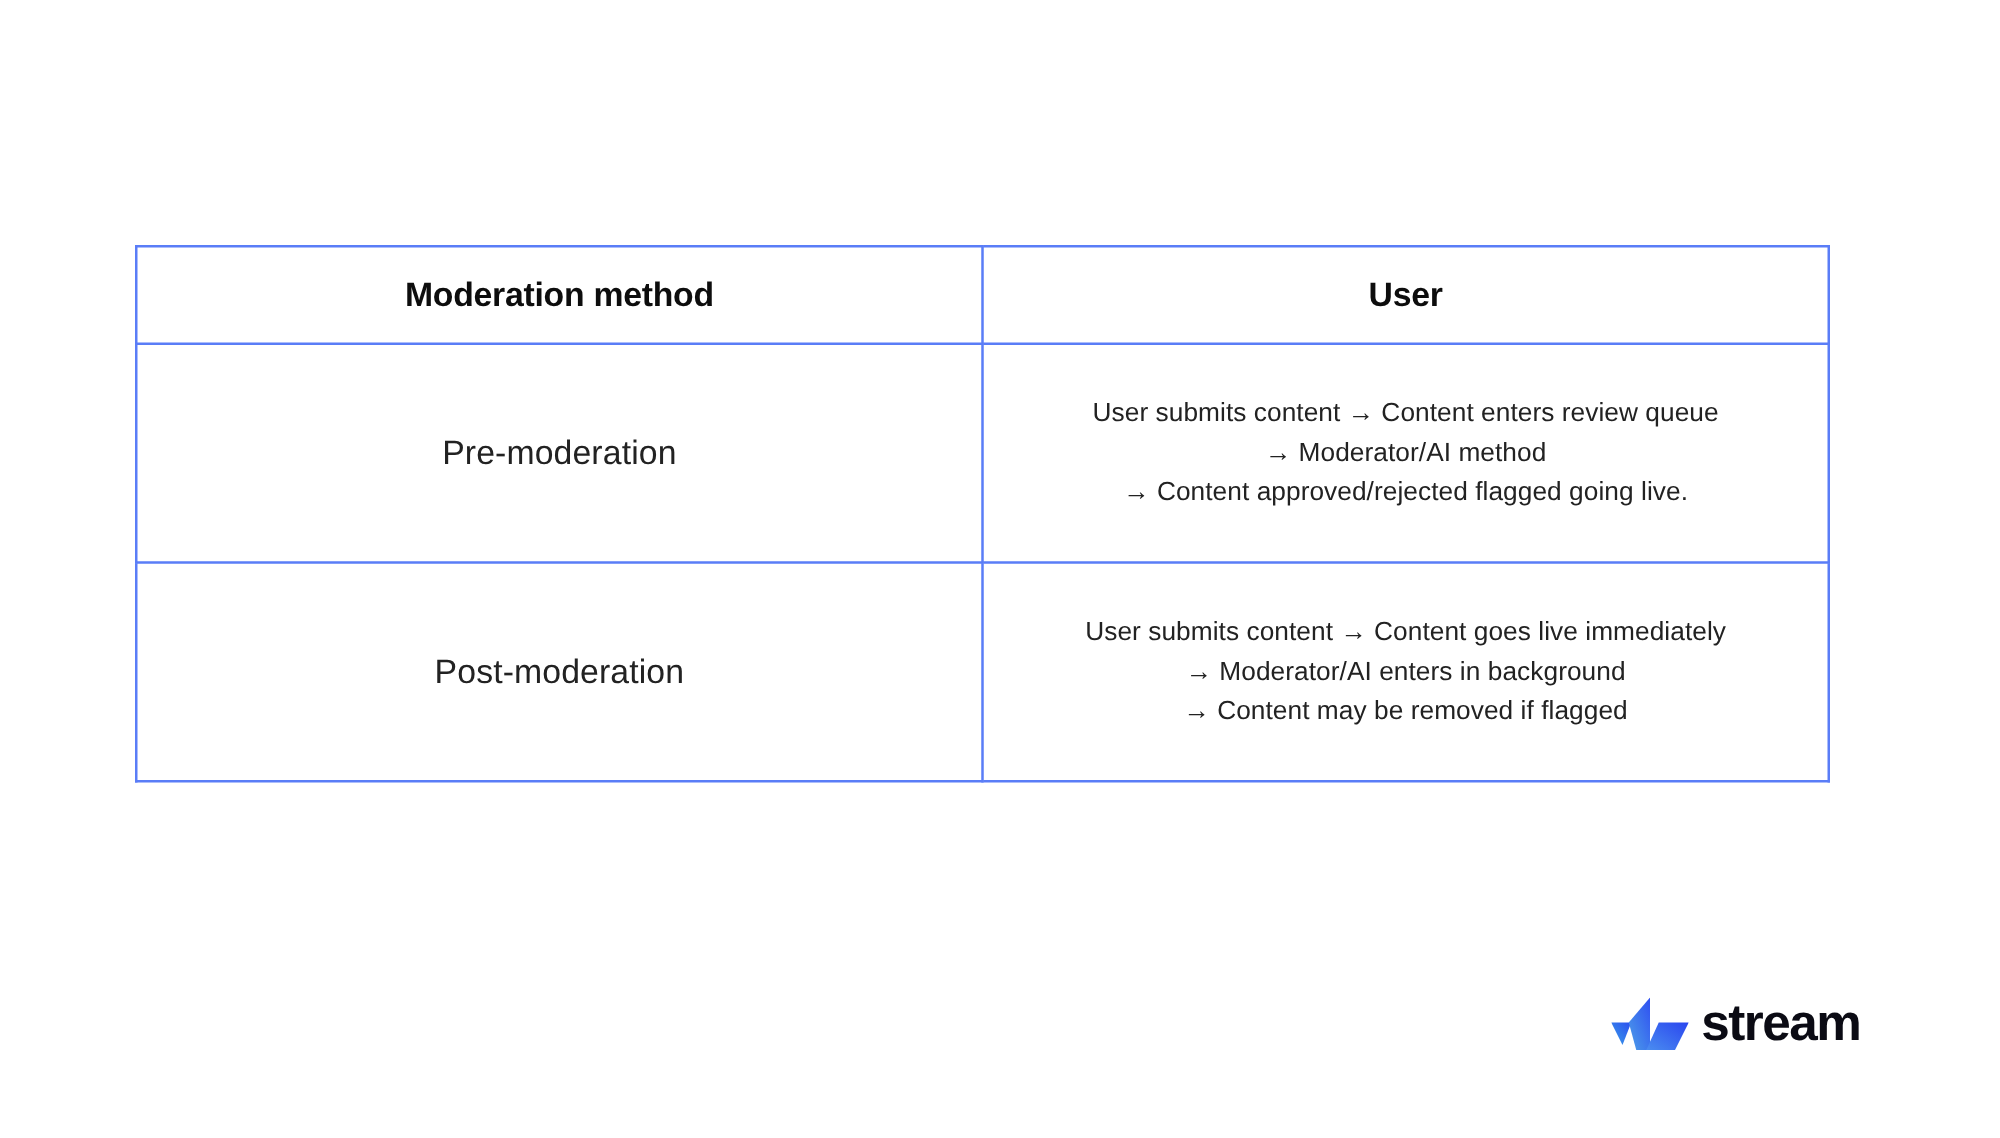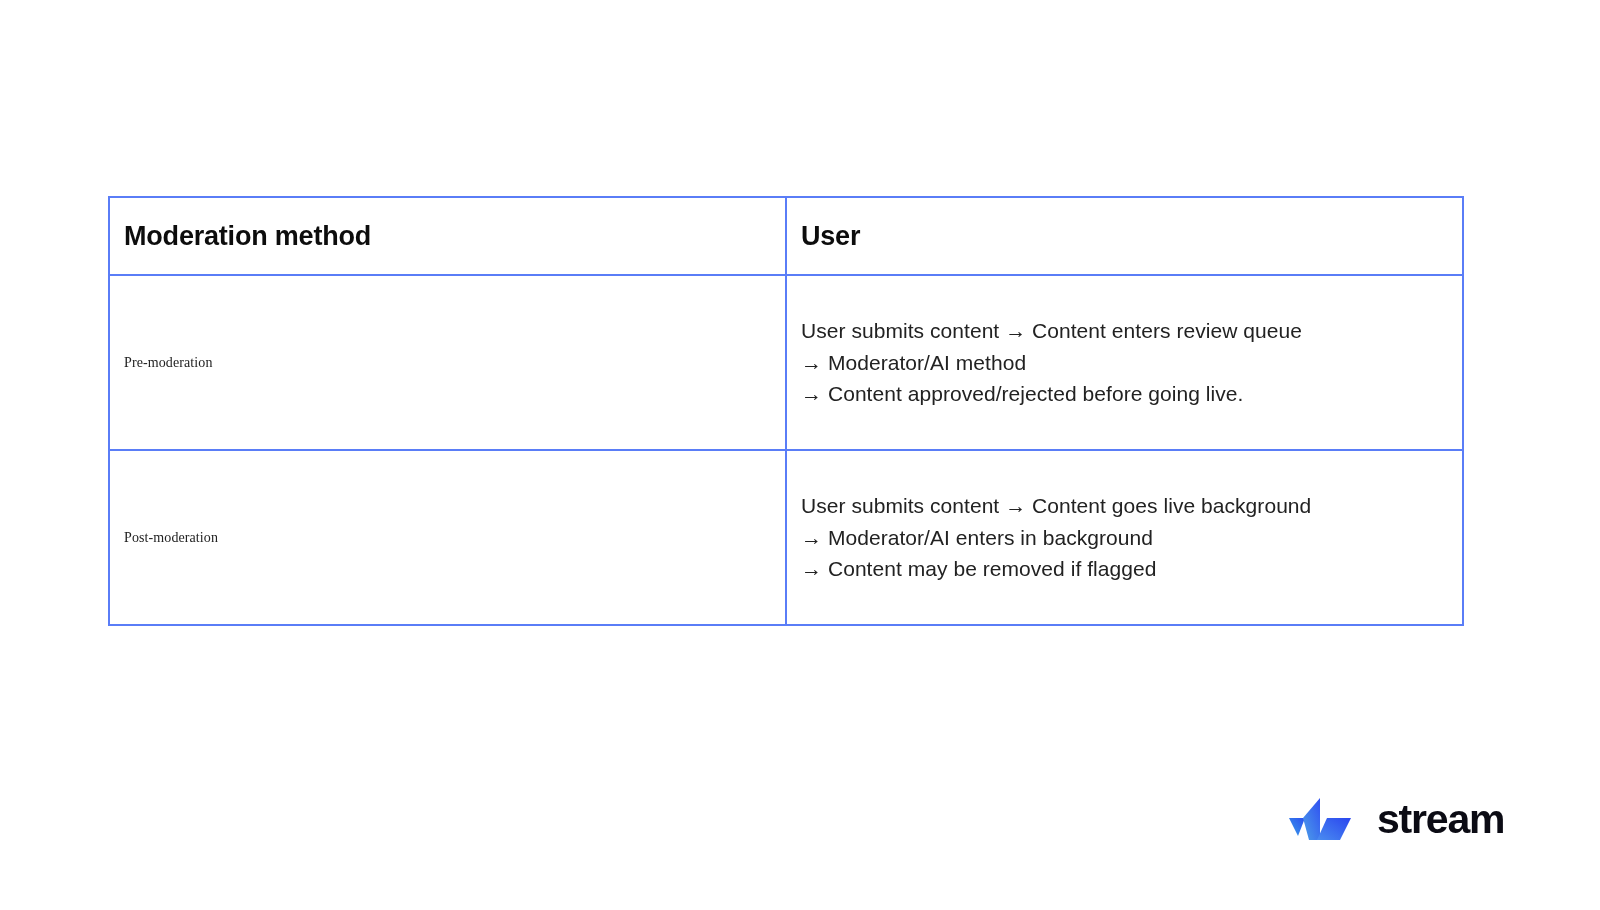--- a/index.html
+++ b/index.html
@@ -28,64 +28,62 @@
   table.mod-table {
     width: 100%;
     height: 100%;
     border-collapse: collapse;
     table-layout: fixed;
   }
   table.mod-table th,
   table.mod-table td {
     border: 2px solid #5a7df7;
     background: #ffffff;
-    text-align: left;
+    text-align: center;
     vertical-align: middle;
     padding: 6px 14px;
     box-sizing: border-box;
   }
   col.col-method { width: 677px; }
   col.col-flow   { width: 677px; }
 
   thead th {
     height: 78px;
     font-size: 27px;
     font-weight: bold;
     letter-spacing: -0.2px;
     color: #0d0d0d;
   }
 
   tbody tr { height: 171px; }
 
   td.method-cell {
-    font-size: 14px;
+    font-size: 27px;
     font-weight: 400;
     color: #222222;
     letter-spacing: 0.1px;
-    font-family: Liberation Serif, serif;
   }
 
   td.flow-cell {
     font-size: 21px;
     font-weight: 400;
     color: #222222;
     line-height: 1.52;
     letter-spacing: 0.05px;
     margin-left: 18px;
   }
   td.flow-cell .flow-line { display: block; white-space: nowrap; }
 
   
   .logo {
     position: absolute;
     left: 1289px;
     top: 798px;
     display: flex;
-    align-items: center;
-    gap: 26px;
+    gap: 10px;
   }
   .logo-mark {
     width: 62px;
     height: 42px;
     display: block;
   }
   .logo-word {
     font-size: 41px;
     font-weight: bold;
     color: #0b0b14;
@@ -108,27 +106,27 @@
         <th>Moderation method</th>
         <th>User</th>
       </tr>
     </thead>
     <tbody>
       <tr>
         <td class="method-cell">Pre-moderation</td>
         <td class="flow-cell">
           <span class="flow-line">User submits content → Content enters review queue</span>
           <span class="flow-line">→ Moderator/AI method</span>
-          <span class="flow-line">→ Content approved/rejected before going live.</span>
+          <span class="flow-line">→ Content approved/rejected flagged going live.</span>
         </td>
       </tr>
       <tr>
         <td class="method-cell">Post-moderation</td>
         <td class="flow-cell">
-          <span class="flow-line">User submits content → Content goes live background</span>
+          <span class="flow-line">User submits content → Content goes live immediately</span>
           <span class="flow-line">→ Moderator/AI enters in background</span>
           <span class="flow-line">→ Content may be removed if flagged</span>
         </td>
       </tr>
     </tbody>
   </table>
 </div>
 
 <div class="logo">
   <span>

